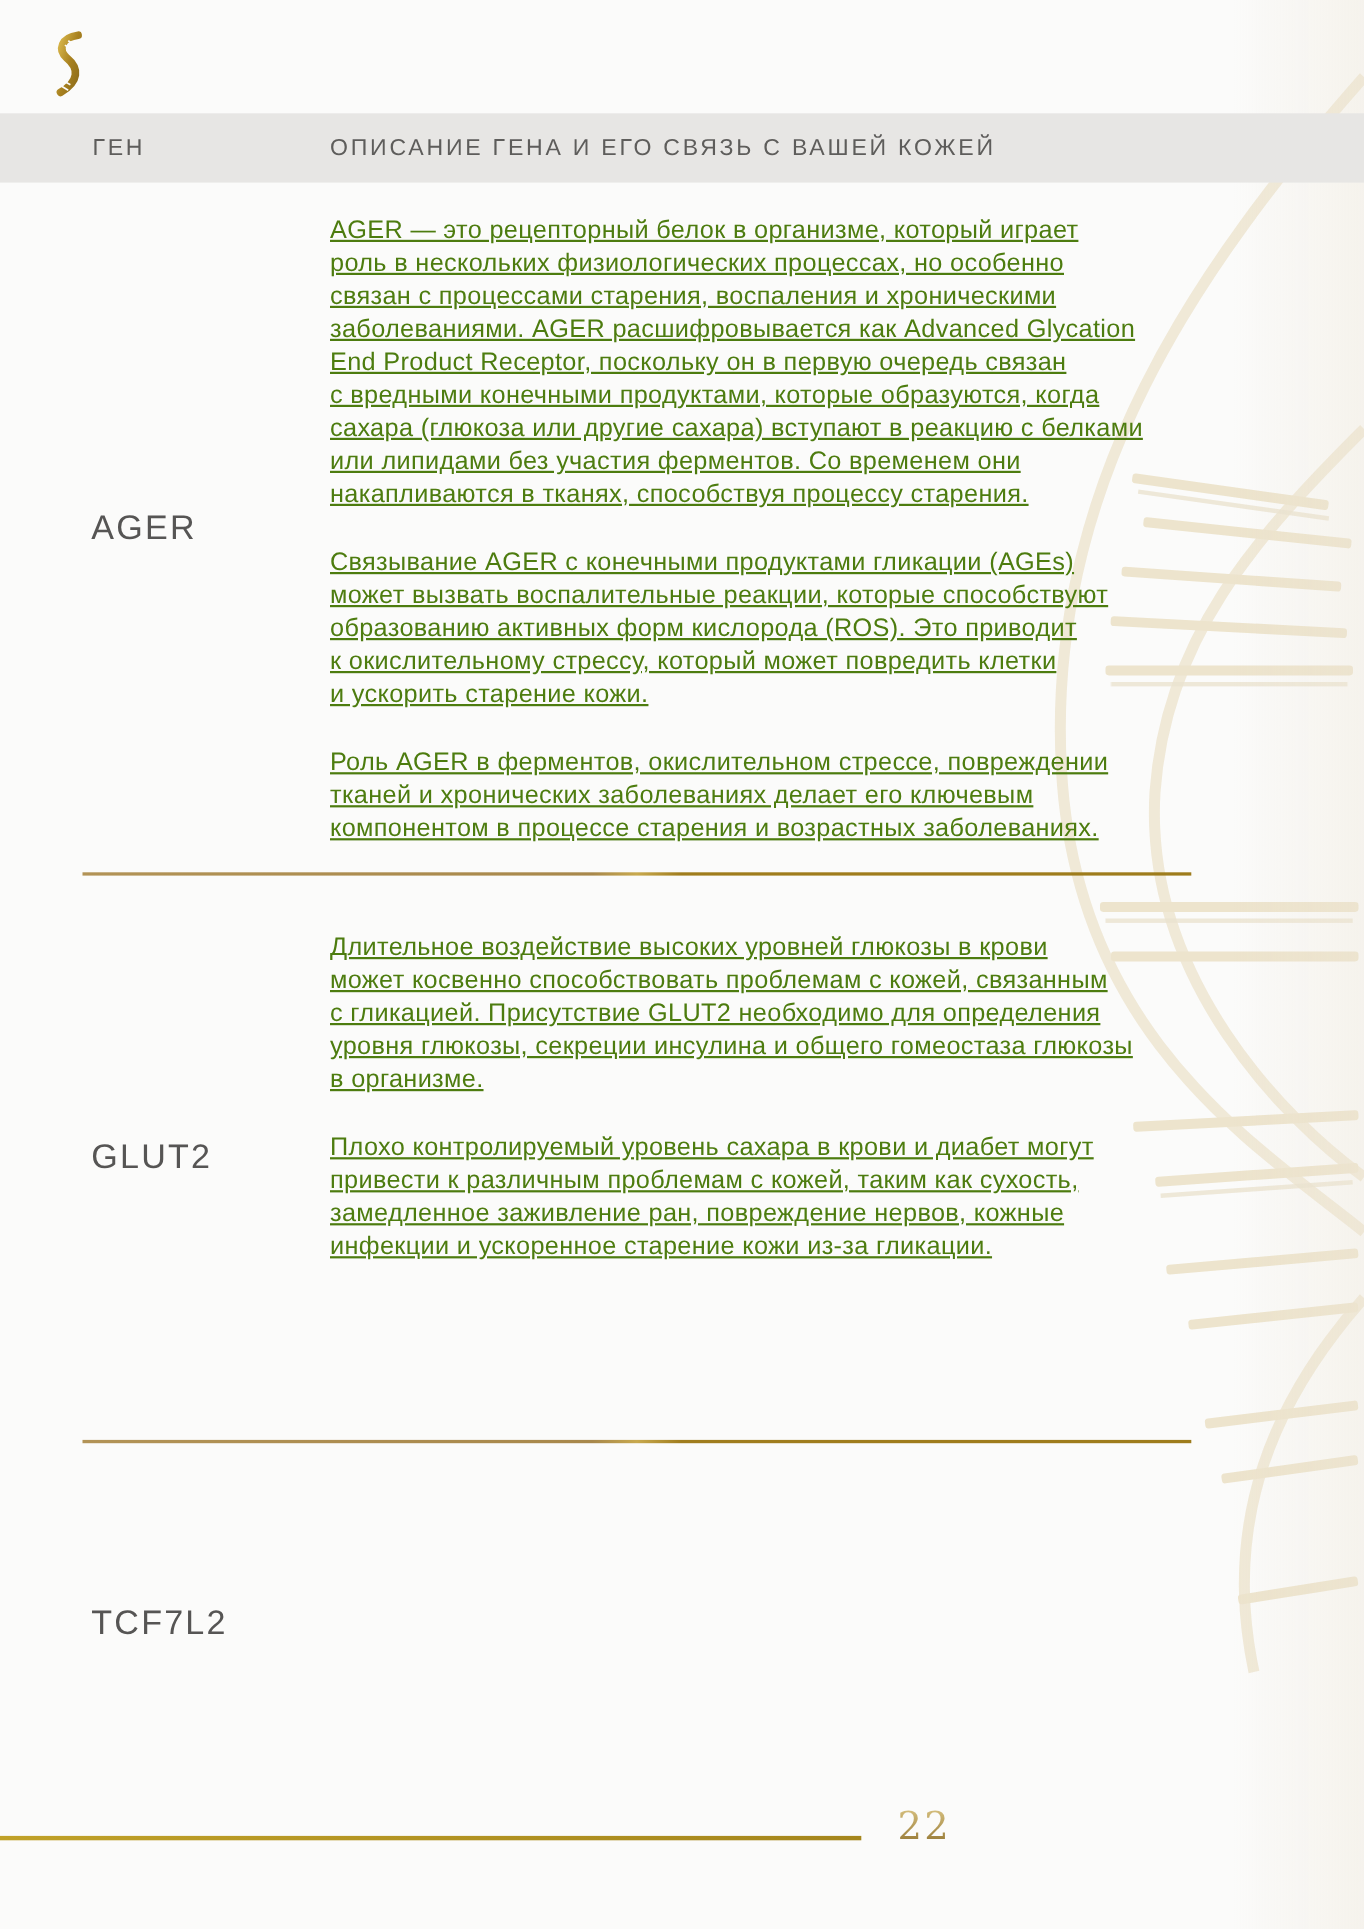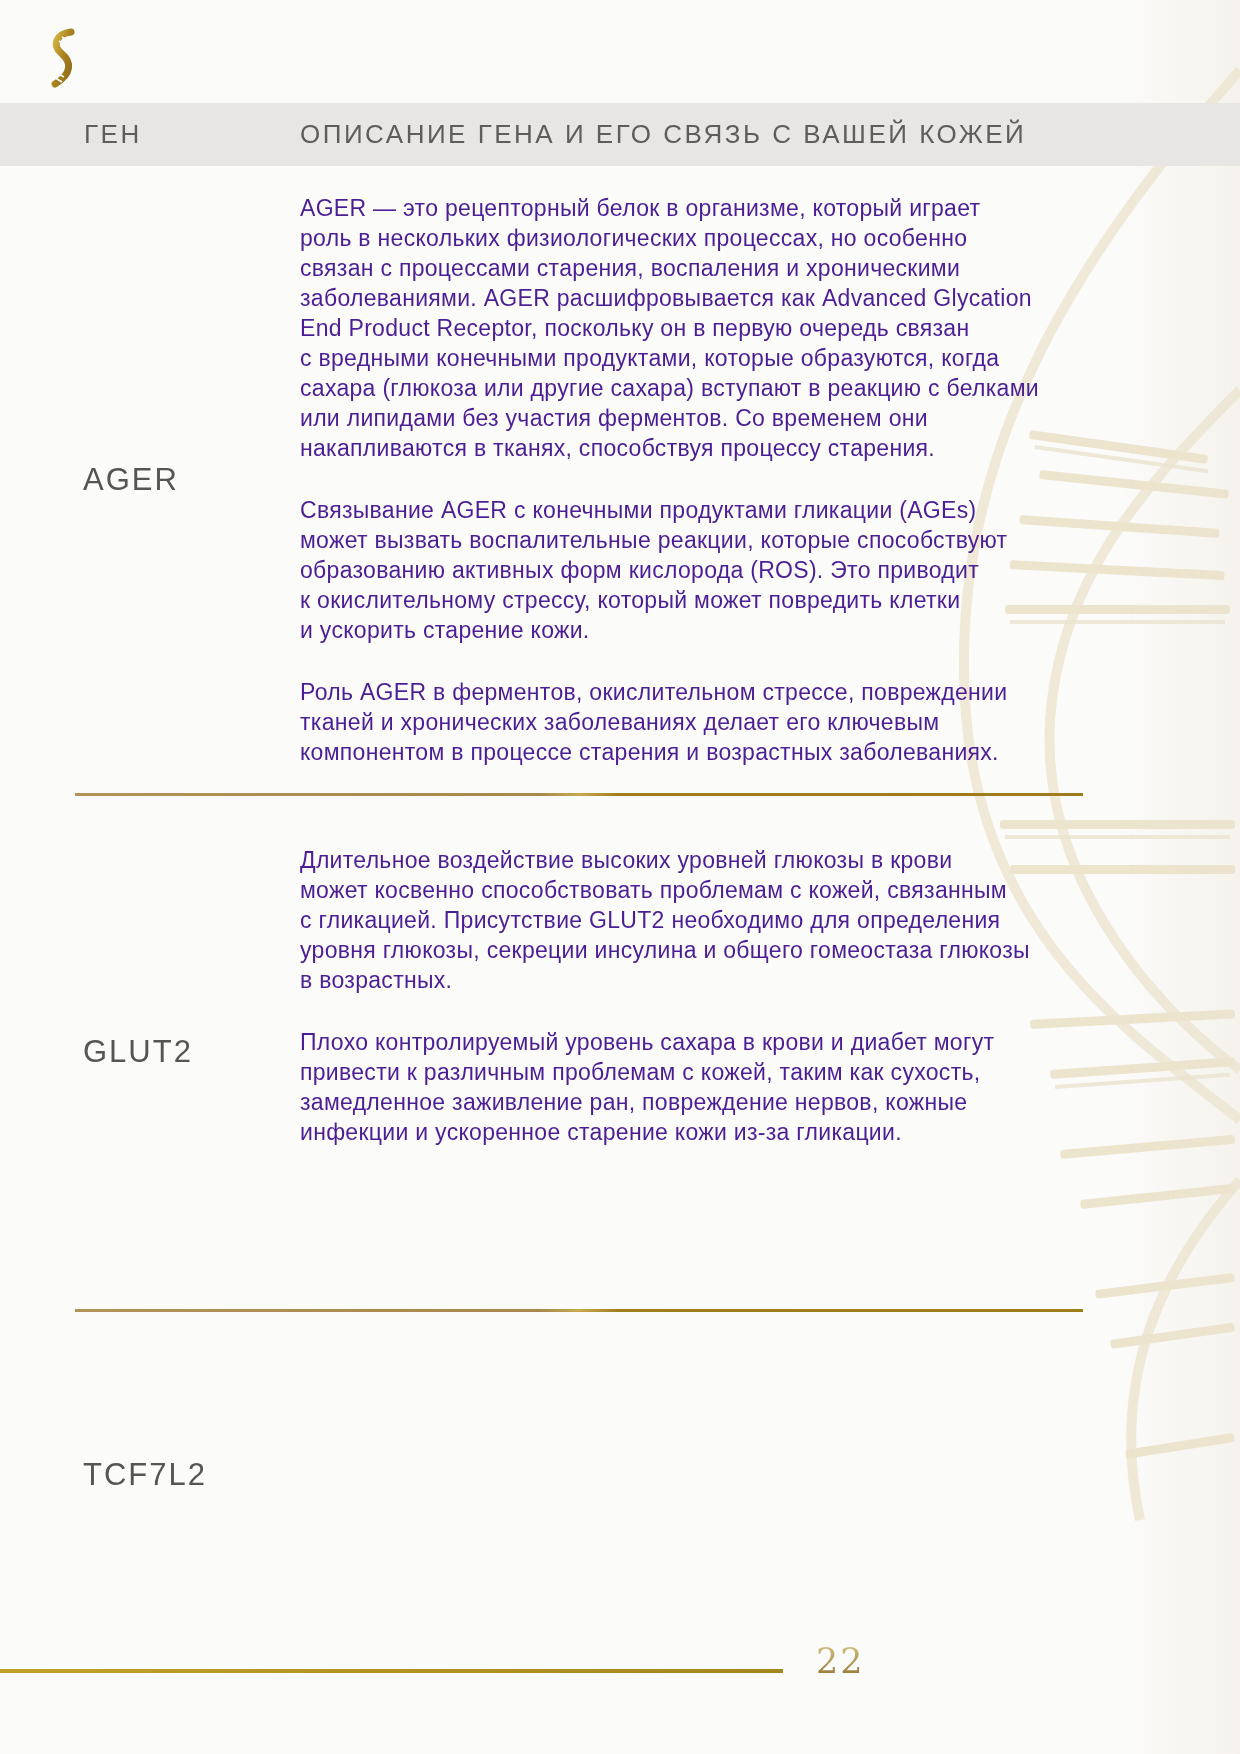--- a/index.html
+++ b/index.html
@@ -18,21 +18,21 @@
   }
   .logo{
     position:absolute;left:44px;top:28px;width:36px;height:62px;
   }
   .header-band{
     position:absolute;left:0;top:103px;width:1240px;height:63px;
     background:#e7e6e4;
   }
   .header-band .col{
     position:absolute;top:0;height:63px;line-height:63px;
-    font-size:26px;font-weight:300;letter-spacing:2.5px;
+    font-size:21px;font-weight:300;letter-spacing:2.5px;
     color:#5e5d5b;white-space:nowrap;
   }
   .col-gene{left:84px;}
   .col-desc{left:300px;}
   .gene-row{position:absolute;left:0;width:1240px;}
   .row-ager{top:166px;height:627px;}
   .row-glut2{top:796px;height:512px;}
   .row-tcf7l2{top:1312px;height:326px;}
   .gene-name{
     position:absolute;left:83px;top:50%;transform:translateY(-50%);
@@ -40,22 +40,23 @@
     color:#565554;white-space:nowrap;
   }
   .gene-text{position:absolute;left:300px;width:745px;}
   .row-ager   .gene-text{top:27px;}
   .row-glut2  .gene-text{top:49px;}
   .row-tcf7l2 .gene-text{top:33px;}
   .gene-text p{
     margin:0 0 32px 0;
     font-size:23px;line-height:30px;font-weight:300;
     letter-spacing:0.3px;
-    color:#4c1d95;
+    color:#4d7c0f;
     white-space:pre-line;
+    text-decoration:underline;
   }
   .gene-text p:last-child{margin-bottom:0;}
   .divider{
     position:absolute;left:75px;width:1008px;height:3px;
     background:linear-gradient(90deg,#b29356 0%,#a8884b 46%,#c8a94e 50%,#a07d1d 54%,#9e7c1c 100%);
   }
   .divider-1{top:793px;}
   .divider-2{top:1309px;}
   .footer-line{
     position:absolute;left:0;top:1669px;width:783px;height:4px;
@@ -158,21 +159,21 @@
 
   <div class="divider divider-1"></div>
 
   <section class="gene-row row-glut2">
     <h2 class="gene-name">GLUT2</h2>
     <div class="gene-text">
       <p>Длительное воздействие высоких уровней глюкозы в крови
 может косвенно способствовать проблемам с кожей, связанным
 с гликацией. Присутствие GLUT2 необходимо для определения
 уровня глюкозы, секреции инсулина и общего гомеостаза глюкозы
-в возрастных.</p>
+в организме.</p>
       <p>Плохо контролируемый уровень сахара в крови и диабет могут
 привести к различным проблемам с кожей, таким как сухость,
 замедленное заживление ран, повреждение нервов, кожные
 инфекции и ускоренное старение кожи из-за гликации.</p>
     </div>
   </section>
 
   <div class="divider divider-2"></div>
 
   <section class="gene-row row-tcf7l2">

